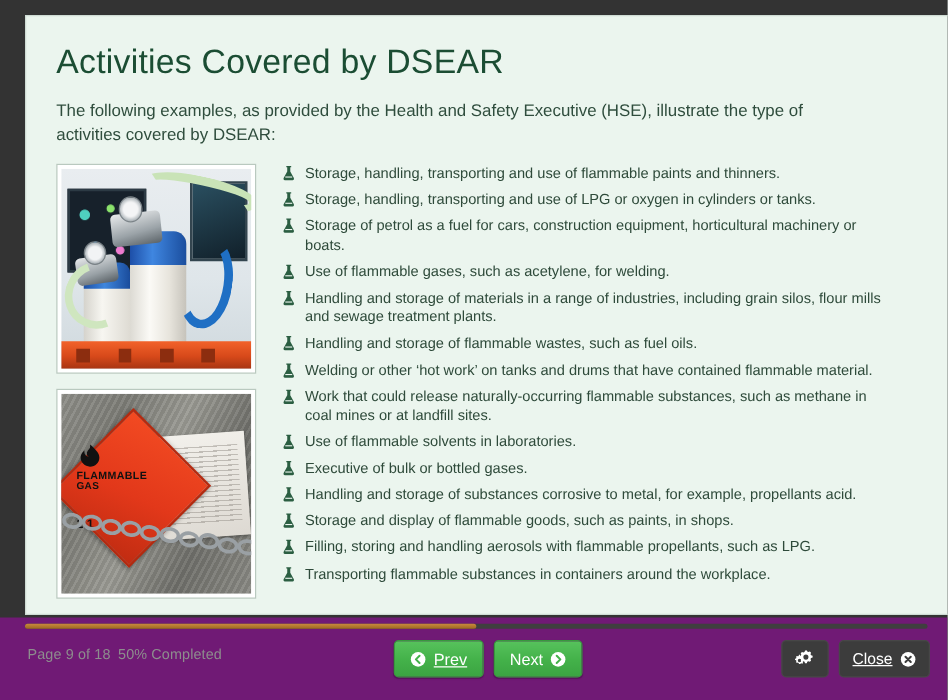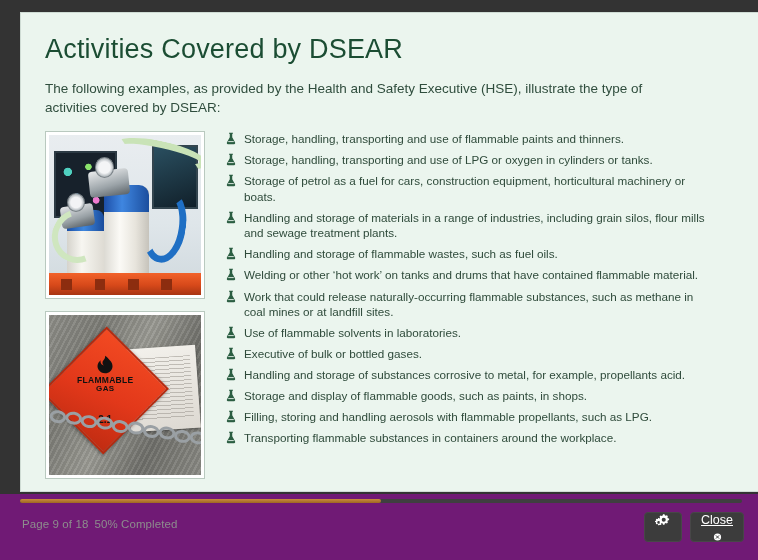--- a/index.html
+++ b/index.html
@@ -233,21 +233,21 @@
   .p2-diamond {
     position: absolute; inset: 0;
     background: linear-gradient(160deg, #f24a22 0%, #e2381a 55%, #c12c12 100%);
     transform: rotate(45deg);
     box-shadow: 0 1px 4px rgba(0,0,0,.45);
     border: 2px solid #b42a10;
   }
   .p2-diamond-face {
     position: absolute; inset: 0;
     display: flex; flex-direction: column;
-    align-items: center; justify-content: center;
+    align-items: flex-start; justify-content: center;
     color: #111;
     text-align: center;
     line-height: 1;
   }
   .p2-flame {
     width: 22px; height: 20px;
     margin-bottom: 1px;
   }
   .p2-label {
     font-family: "Liberation Sans", sans-serif;
@@ -357,21 +357,20 @@
     align-items: center;
     gap: 6px;
     height: 30px;
     padding: 0 10px;
     background: #3c3c3c;
     border: 1px solid #474747;
     border-radius: 4px;
     color: #ffffff;
     font-size: 12.5px;
     cursor: pointer;
-    flex-direction: column;
   }
   #close-button .label { text-decoration: underline; }
   .icon-svg { display: block; }
 </style>
 </head>
 <body>
 
 <div id="player">
 
   <div id="slide-panel">
@@ -466,20 +465,27 @@
               <path d="M4.6 1h4.8v1.3h-.9v4.1l3.4 6.1c.6 1 .1 2.5-1.1 2.5H3.2c-1.2 0-1.7-1.5-1.1-2.5l3.4-6.1V2.3h-.9V1z" fill="#2b5e42"></path>
               <rect x="3.6" y="11.3" width="6.8" height="1.1" fill="#ebf5ee"></rect>
             </svg>
             <span class="bullet-text">Storage of petrol as a fuel for cars, construction equipment, horticultural machinery or boats.</span>
           </li>
           <li class="bullet-item">
             <svg class="flask-icon" viewBox="0 0 14 16">
               <path d="M4.6 1h4.8v1.3h-.9v4.1l3.4 6.1c.6 1 .1 2.5-1.1 2.5H3.2c-1.2 0-1.7-1.5-1.1-2.5l3.4-6.1V2.3h-.9V1z" fill="#2b5e42"></path>
               <rect x="3.6" y="11.3" width="6.8" height="1.1" fill="#ebf5ee"></rect>
             </svg>
+            <span class="bullet-text">Use of flammable gases, such as acetylene, for welding.</span>
+          </li>
+          <li class="bullet-item">
+            <svg class="flask-icon" viewBox="0 0 14 16">
+              <path d="M4.6 1h4.8v1.3h-.9v4.1l3.4 6.1c.6 1 .1 2.5-1.1 2.5H3.2c-1.2 0-1.7-1.5-1.1-2.5l3.4-6.1V2.3h-.9V1z" fill="#2b5e42"></path>
+              <rect x="3.6" y="11.3" width="6.8" height="1.1" fill="#ebf5ee"></rect>
+            </svg>
             <span class="bullet-text">Handling and storage of materials in a range of industries, including grain silos, flour mills and sewage treatment plants.</span>
           </li>
           <li class="bullet-item">
             <svg class="flask-icon" viewBox="0 0 14 16">
               <path d="M4.6 1h4.8v1.3h-.9v4.1l3.4 6.1c.6 1 .1 2.5-1.1 2.5H3.2c-1.2 0-1.7-1.5-1.1-2.5l3.4-6.1V2.3h-.9V1z" fill="#2b5e42"></path>
               <rect x="3.6" y="11.3" width="6.8" height="1.1" fill="#ebf5ee"></rect>
             </svg>
             <span class="bullet-text">Handling and storage of flammable wastes, such as fuel oils.</span>
           </li>
           <li class="bullet-item">
@@ -550,20 +556,36 @@
   <div id="control-bar">
 
     <div id="progress-track">
       <div id="progress-fill" style="width: 50%;"></div>
     </div>
 
     <div id="page-status">
       <span>Page 9 of 18</span><span class="sep"></span><span>50% Completed</span>
     </div>
 
+    <div id="nav-buttons">
+      <button class="nav-btn prev">
+        <svg width="13" height="13" viewBox="0 0 16 16">
+          <circle cx="8" cy="8" r="7.2" fill="#ffffff"></circle>
+          <path d="M9.4 4.4L5.8 8l3.6 3.6" fill="none" stroke="#44b24a" stroke-width="2" stroke-linecap="round" stroke-linejoin="round"></path>
+        </svg>
+        <span class="label">Prev</span>
+      </button>
+      <button class="nav-btn next">
+        <span class="label">Next</span>
+        <svg width="13" height="13" viewBox="0 0 16 16">
+          <circle cx="8" cy="8" r="7.2" fill="#ffffff"></circle>
+          <path d="M6.6 4.4L10.2 8l-3.6 3.6" fill="none" stroke="#44b24a" stroke-width="2" stroke-linecap="round" stroke-linejoin="round"></path>
+        </svg>
+      </button>
+    </div>
 
     <div id="right-buttons">
       <button class="tool-btn" id="settings-button">
         <svg class="icon-svg" width="16" height="16" viewBox="0 0 20 20">
           <g fill="#ffffff">
             <path d="M11.8 1.2l.45 1.55c.4.13.77.32 1.1.56l1.5-.6 1.25 1.25-.6 1.5c.24.33.43.7.56 1.1l1.55.45v1.77l-1.55.45c-.13.4-.32.77-.56 1.1l.6 1.5-1.25 1.25-1.5-.6c-.33.24-.7.43-1.1.56l-.45 1.55H10l-.45-1.55a4.4 4.4 0 0 1-1.1-.56l-1.5.6L5.7 12.3l.6-1.5a4.4 4.4 0 0 1-.56-1.1L4.2 9.25V7.48l1.54-.45c.13-.4.32-.77.56-1.1l-.6-1.5L6.95 3.2l1.5.6c.33-.24.7-.43 1.1-.56l.45-1.55h1.8zm-.9 4.6a2.56 2.56 0 1 0 0 5.12 2.56 2.56 0 0 0 0-5.12z"></path>
             <path d="M5.6 12.1l.33 1.14c.3.1.57.24.82.42l1.1-.45.92.92-.45 1.1c.18.25.32.52.42.82l1.14.33v1.3l-1.14.33c-.1.3-.24.57-.42.82l.45 1.1-.92.92-1.1-.45c-.25.18-.52.32-.82.42L5.6 21.1H4.3l-.33-1.14c-.3-.1-.57-.24-.82-.42l-1.1.45-.92-.92.45-1.1a3.3 3.3 0 0 1-.42-.82L.02 16.8v-1.3l1.14-.33c.1-.3.24-.57.42-.82l-.45-1.1.92-.92 1.1.45c.25-.18.52-.32.82-.42l.33-1.14h1.3zm-.65 3.4a1.9 1.9 0 1 0 0 3.8 1.9 1.9 0 0 0 0-3.8z" transform="translate(0,-4.2) scale(0.92)"></path>
           </g>
         </svg>
       </button>

